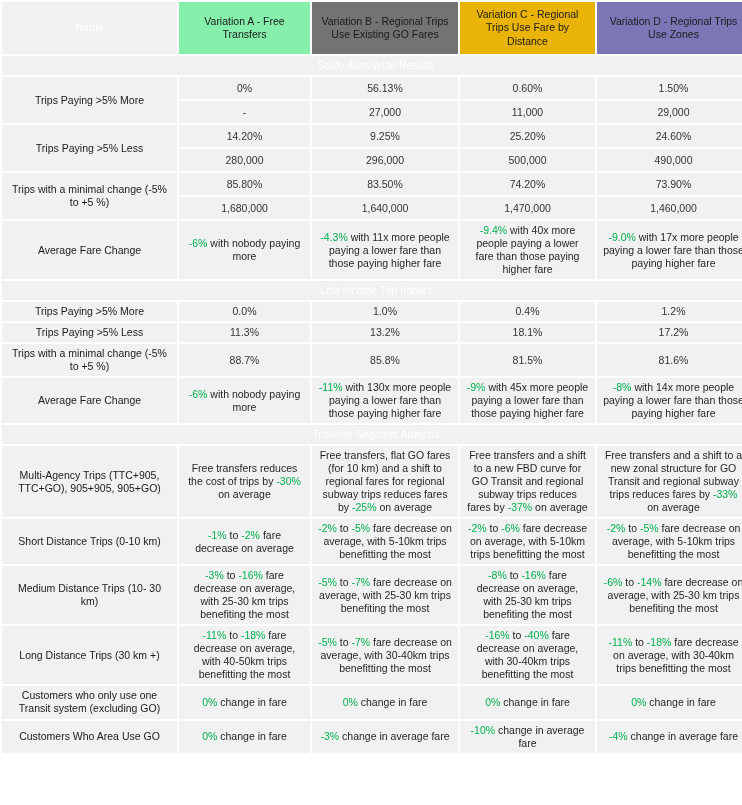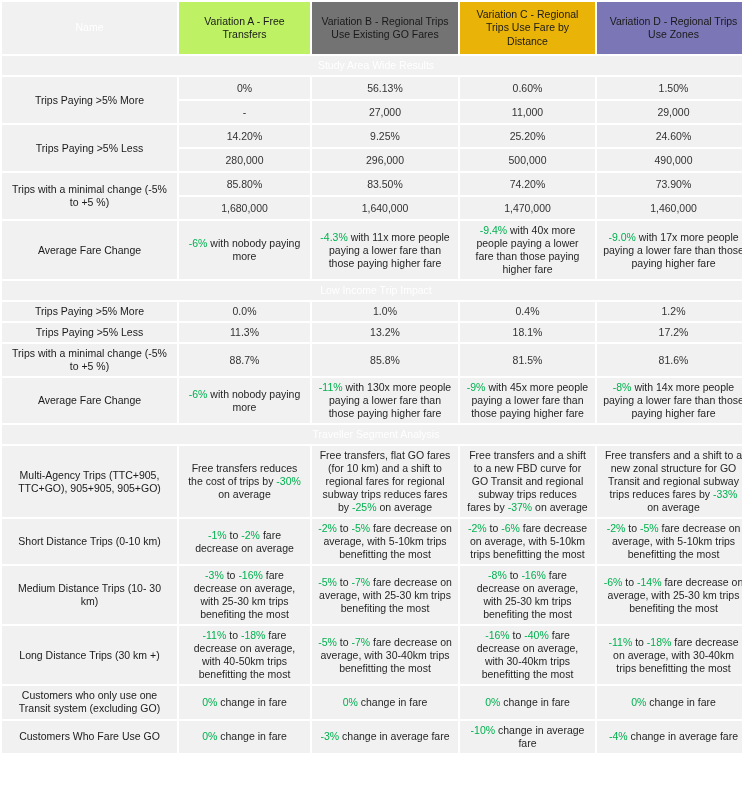--- a/index.html
+++ b/index.html
@@ -102,21 +102,21 @@
   <colgroup>
     <col class="c-label">
       <col class="c-a">
       <col class="c-b">
       <col class="c-c">
       <col class="c-d">
   </colgroup>
   <tbody id="tbody">
       <tr>
         <th class="hdr-name">Name</th>
-        <th class="hdr-var hdr-a" style="background: #bef264;">Variation A - Free Transfers</th>
+        <th class="hdr-var hdr-a" style="background: #86efac;">Variation A - Free Transfers</th>
         <th class="hdr-var hdr-b" style="background: #737373;">Variation B - Regional Trips Use Existing GO Fares</th>
         <th class="hdr-var hdr-c" style="background: #eab308;">Variation C - Regional Trips Use Fare by Distance</th>
         <th class="hdr-var hdr-d" style="background: rgb(123, 118, 181);">Variation D - Regional Trips Use Zones</th>
       </tr>
       <tr>
         <td class="section-band" colspan="5">Study Area Wide Results</td>
       </tr>
       <tr>
         <td class="rowlabel" rowspan="2">Trips Paying &gt;5% More</td>
         <td class="num tall-1">0%</td>
@@ -226,20 +226,20 @@
         <td class="cell-pad"><span class="green">-11%</span><span> to </span><span class="green">-18%</span><span> fare decrease on average, with 30-40km trips benefitting the most</span></td>
       </tr>
       <tr>
         <td class="rowlabel">Customers who only use one Transit system (excluding GO)</td>
         <td class="cell-pad"><span class="green">0%</span><span> change in fare</span></td>
         <td class="cell-pad"><span class="green">0%</span><span> change in fare</span></td>
         <td class="cell-pad"><span class="green">0%</span><span> change in fare</span></td>
         <td class="cell-pad"><span class="green">0%</span><span> change in fare</span></td>
       </tr>
       <tr>
-        <td class="rowlabel">Customers Who Fare Use GO</td>
+        <td class="rowlabel">Customers Who Area Use GO</td>
         <td class="cell-pad"><span class="green">0%</span><span> change in fare</span></td>
         <td class="cell-pad"><span class="green">-3%</span><span> change in average fare</span></td>
         <td class="cell-pad"><span class="green">-10%</span><span> change in average fare</span></td>
         <td class="cell-pad"><span class="green">-4%</span><span> change in average fare</span></td>
       </tr>
     </tbody>
 </table>
 
 </body></html>

